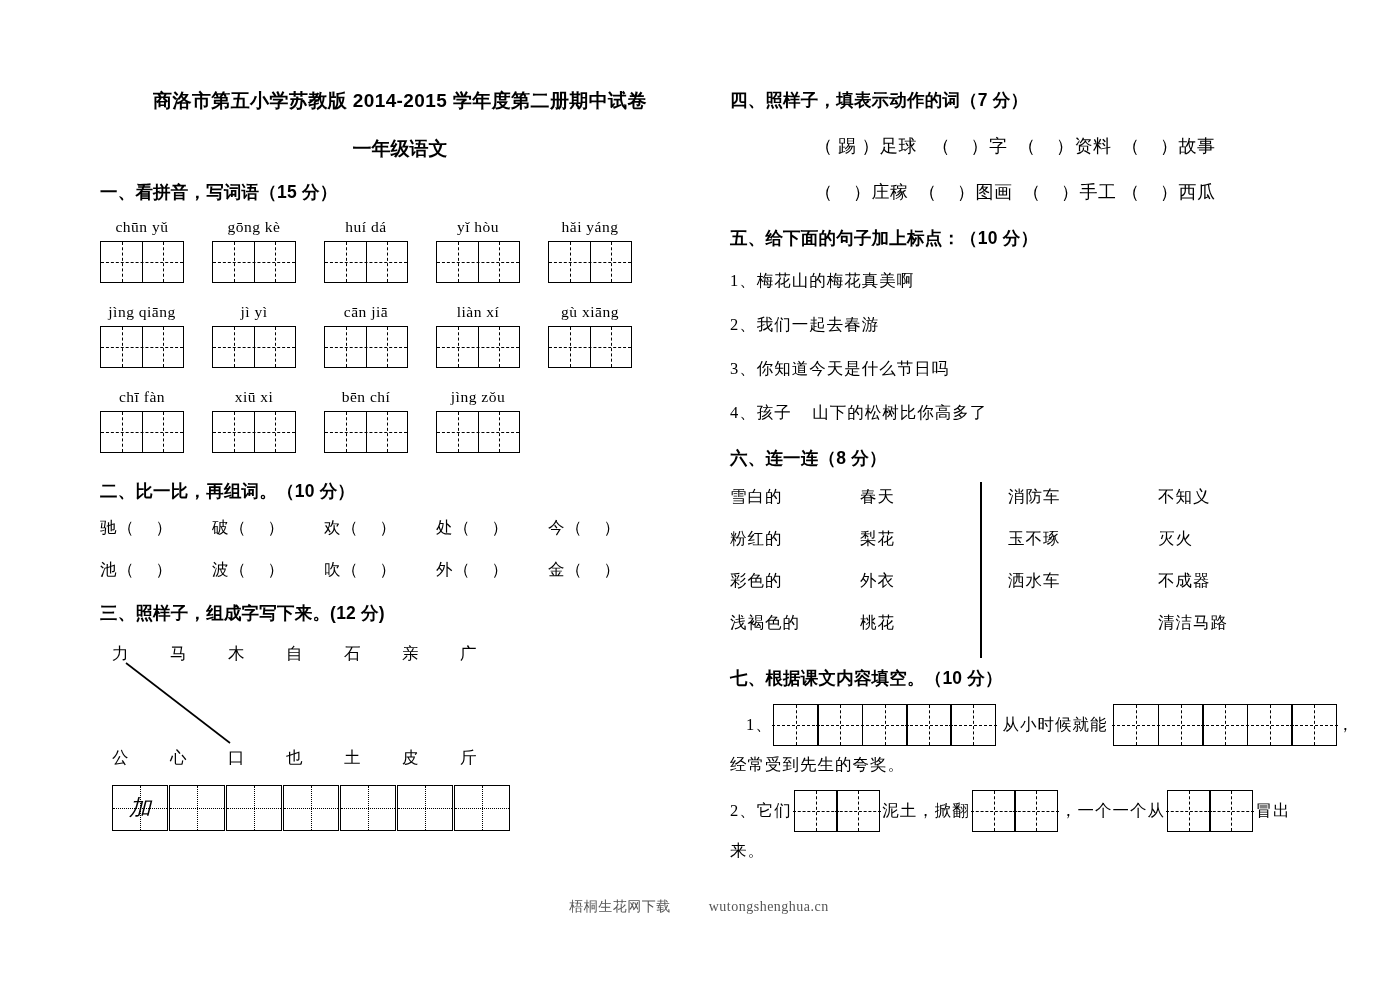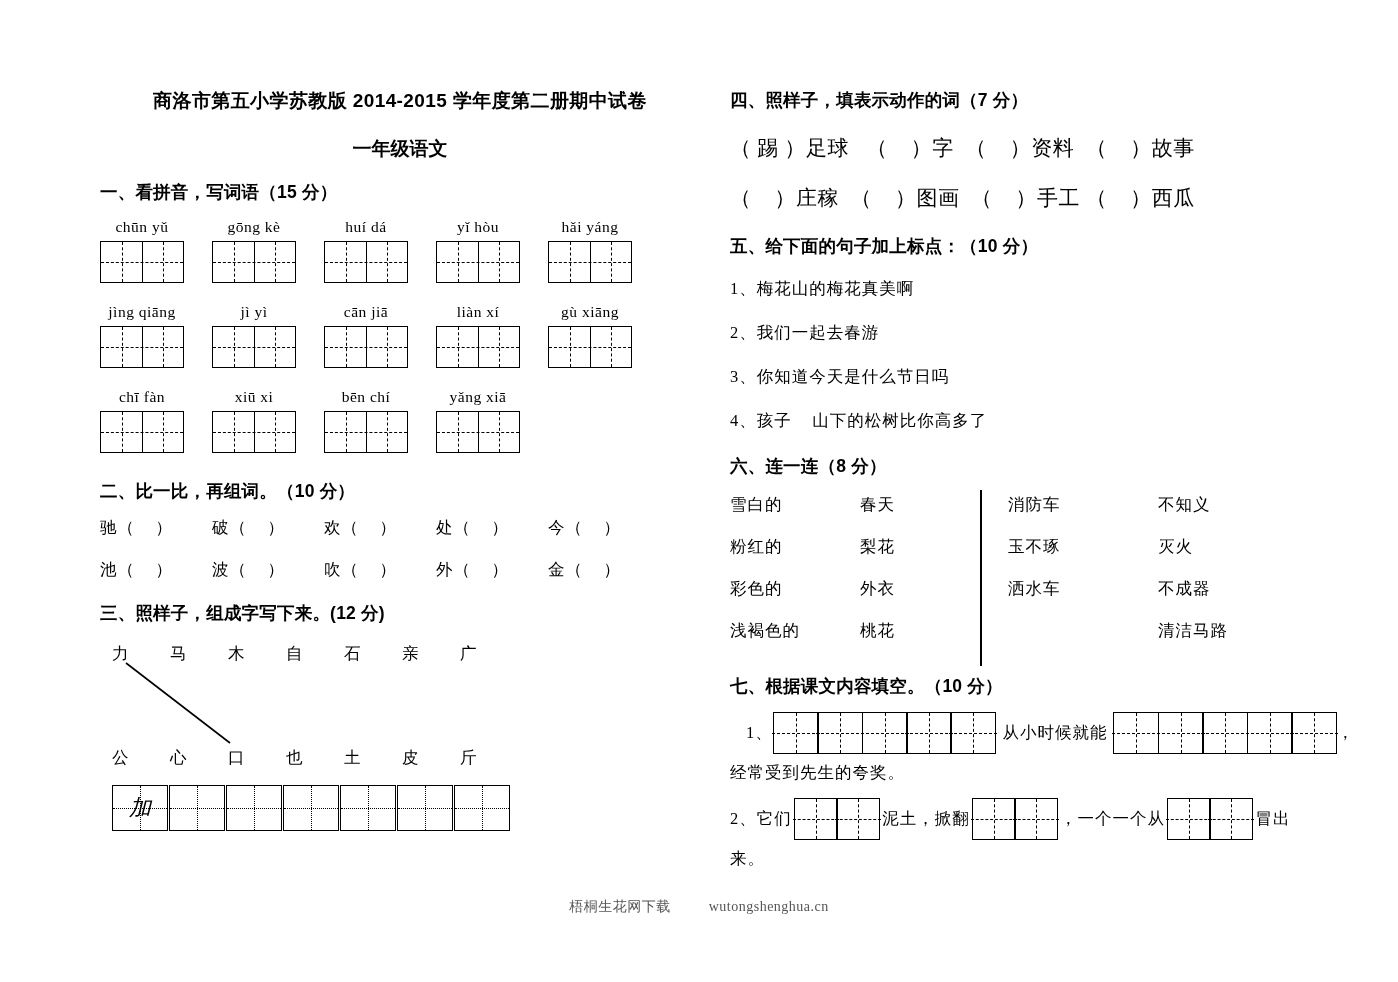--- a/index.html
+++ b/index.html
@@ -125,24 +125,25 @@
     transform: translateY(-50%);
     text-align: center;
     font-size: 22px;
     font-family: "Liberation Serif", serif;
     font-style: italic;
     line-height: 1;
   }
 
   
   .act-row {
-    font-size: 21px;
+    font-size: 18px;
     margin-bottom: 22px;
     white-space: pre;
     letter-spacing: 0.5px;
+    text-align: center;
   }
 
   
   .sent-line {
     font-size: 16.5px;
     margin-bottom: 22px;
     letter-spacing: 1px;
     white-space: pre;
   }
 
@@ -334,21 +335,21 @@
         </div>
         <div class="pinyin-cell">
           <div class="pinyin-text">bēn   chí</div>
           <div class="tzg2">
               <span class="hdash"></span>
               <span class="vdash-a"></span>
               <span class="vdash-b"></span>
             </div>
         </div>
         <div class="pinyin-cell">
-          <div class="pinyin-text">yǎng  xiā</div>
+          <div class="pinyin-text">jìng  zǒu</div>
           <div class="tzg2">
               <span class="hdash"></span>
               <span class="vdash-a"></span>
               <span class="vdash-b"></span>
             </div>
         </div>
       </div>
     </div>
 
     <div class="sec-head" style="margin-top:26px;">二、比一比，再组词。（10 分）</div>

